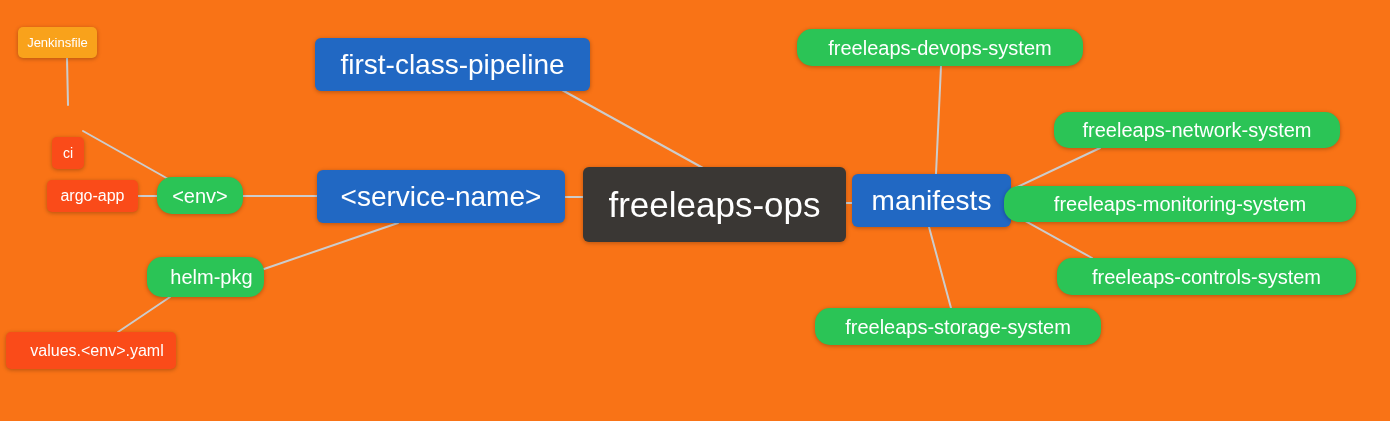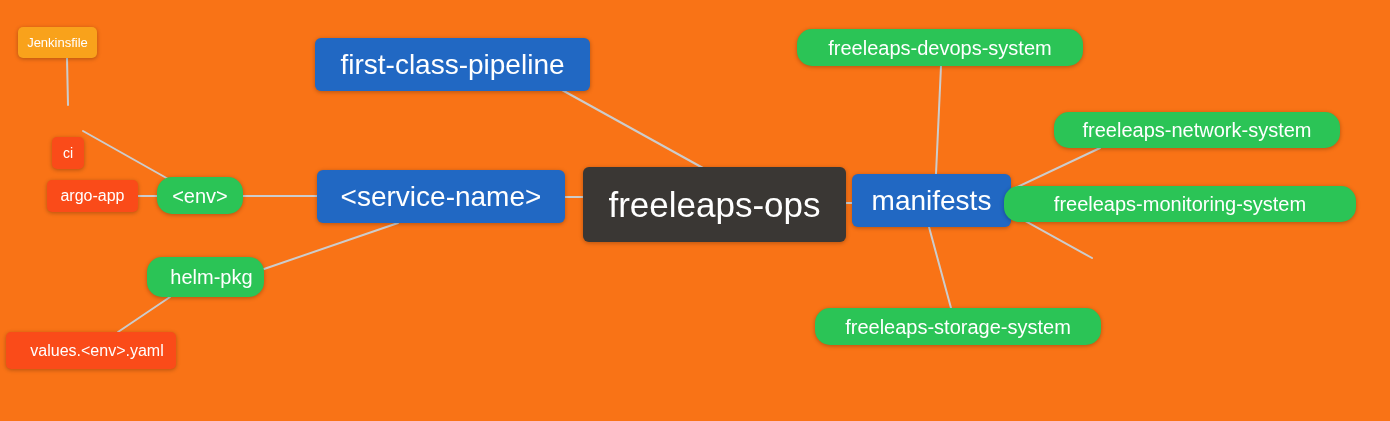--- a/index.html
+++ b/index.html
@@ -95,16 +95,17 @@
   <div class="node secondary fs-20" style="left:147px; top:257px; width:117px; height:40px;padding-left:12px;">helm-pkg</div>
 
   <div class="node file fs-16" style="left:6px;    top:332px; width:170px; height:37px;padding-left:12px;">values.&lt;env&gt;.yaml</div>
 
   <div class="node secondary fs-20" style="left:797px;  top:29px;  width:286px; height:37px;">freeleaps-devops-system</div>
 
   <div class="node secondary fs-20" style="left:1054px; top:112px; width:286px; height:36px;">freeleaps-network-system</div>
 
   <div class="node secondary fs-20" style="left:1004px; top:186px; width:352px; height:36px;">freeleaps-monitoring-system</div>
 
+  <div class="node secondary fs-20" style="left:1057px; top:258px; width:299px; height:37px;">freeleaps-controls-system</div>
 
   <div class="node secondary fs-20" style="left:815px;  top:308px; width:286px; height:37px;">freeleaps-storage-system</div>
 
 </div>
 
 </body></html>

